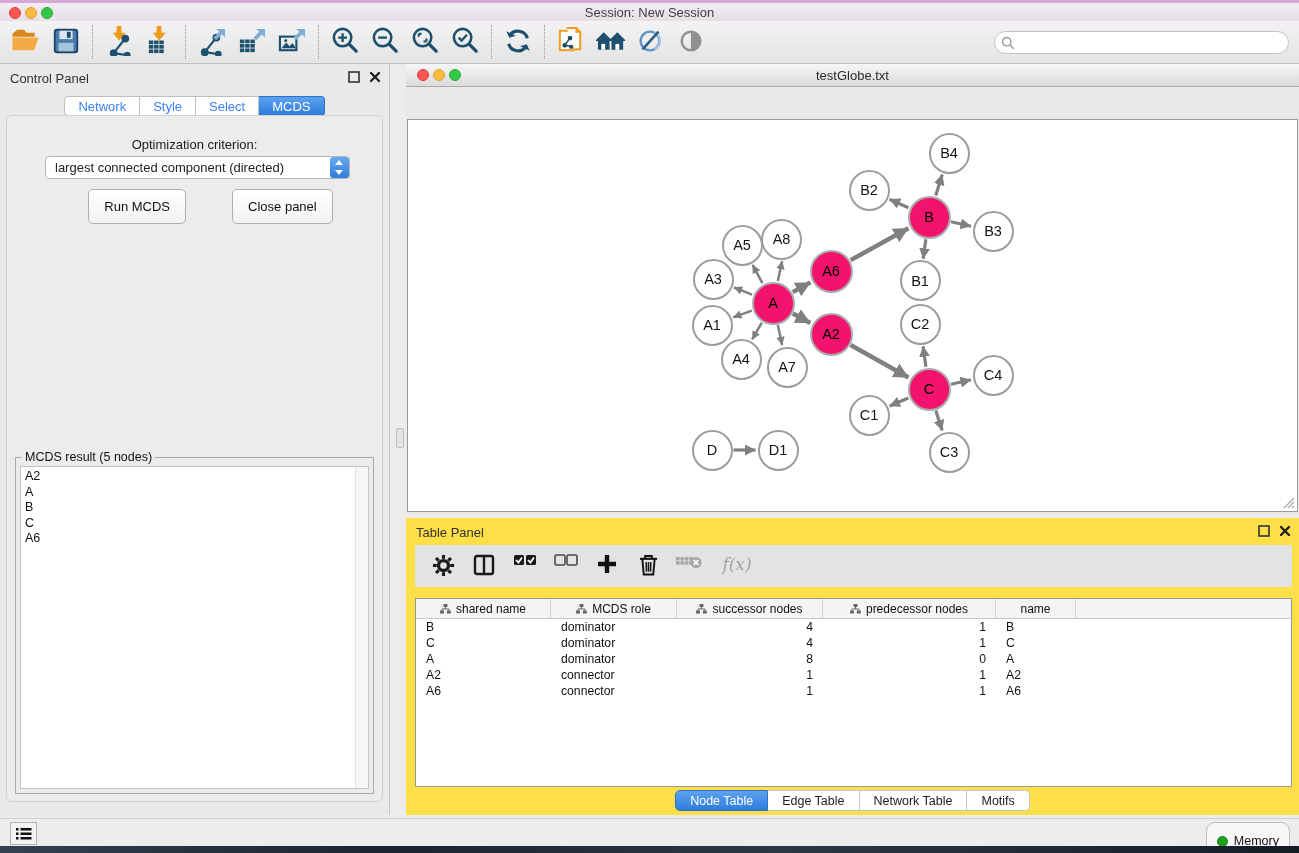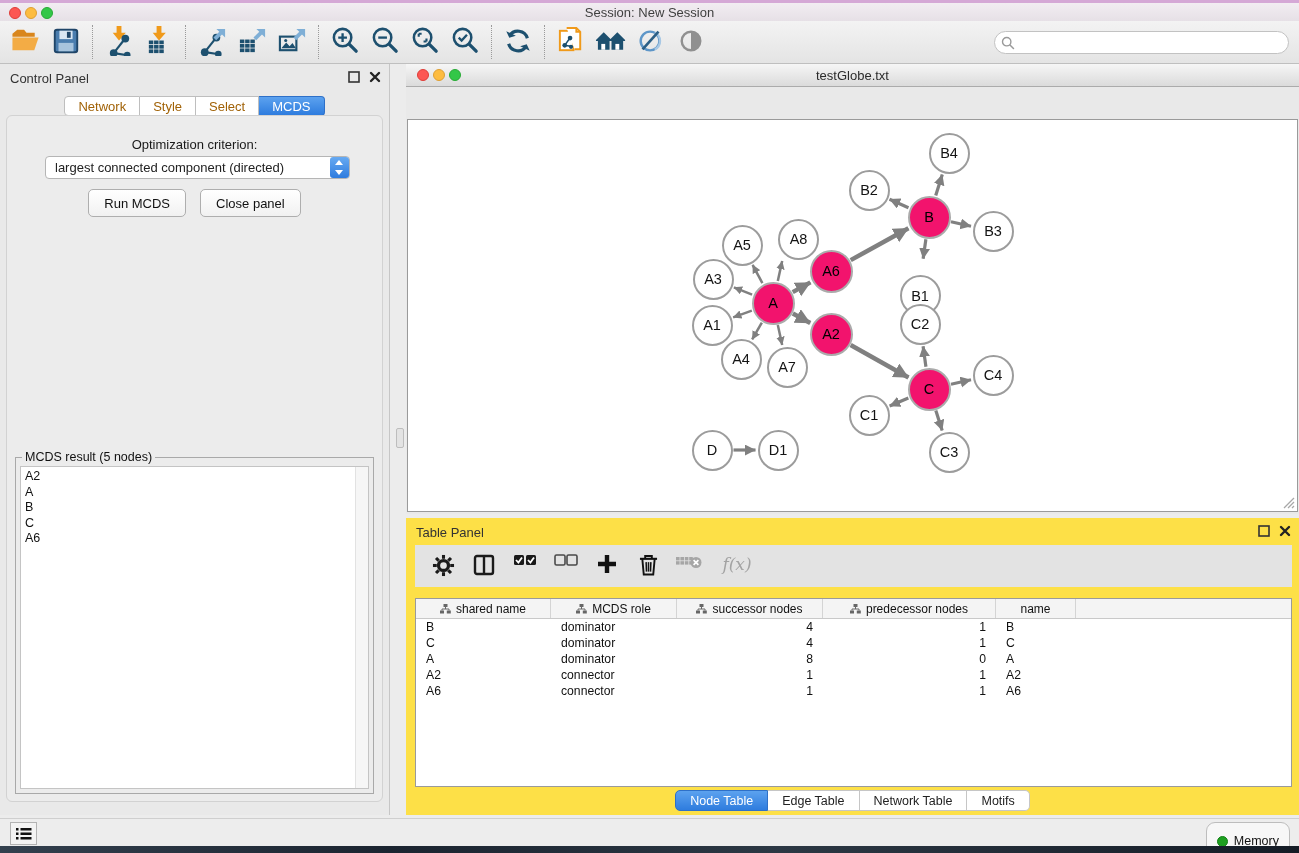--- a/index.html
+++ b/index.html
@@ -28,39 +28,39 @@
                display:flex; align-items:center; padding-left:6px; }
   .searchbox input { border:none; outline:none; flex:1; height:18px; font-size:12px; background:transparent; font-family:"Liberation Sans",sans-serif; }
 
   
   .control-panel { position:absolute; left:0; top:64px; width:390px; height:751px;
                    background:#E9E9E9; border-right:1px solid #C6C6C6; }
   .panel-head-title { position:absolute; left:10px; top:7px; color:#333; }
   .panel-icons { position:absolute; right:8px; top:7px; display:flex; gap:9px; }
   .cp-tabs { position:absolute; left:0; right:0; top:32px; display:flex; justify-content:center; }
   .cp-tab { height:20px; padding:0 13px; display:flex; align-items:center; background:#FFF;
-            border:1px solid #BEBEBE; border-left:none; font-size:13px; color:#a16207; }
+            border:1px solid #BEBEBE; border-left:none; font-size:13px; color:#3b82f6; }
   .cp-tab:first-child { border-left:1px solid #BEBEBE; border-radius:4px 0 0 4px; }
   .cp-tab:last-child { border-radius:0 4px 4px 0; }
   .cp-tab.active { background:linear-gradient(#5CA2EF,#2E7CDE); border-color:#2E70C8; color:#FFF; }
   .cp-content { position:absolute; left:6px; right:6px; top:51px; bottom:13px;
                 background:#ECECEC; border:1px solid #D2D2D2; border-radius:6px; }
   .opt-label { position:absolute; left:0; right:0; top:21px; text-align:center; color:#1A1A1A; }
   .criterion { position:absolute; left:38px; right:32px; top:40px; height:23px; background:#FFF;
                border:1px solid #B5B5B5; border-radius:4px; display:flex; align-items:center; }
   .criterion .val { flex:1; padding-left:9px; font-size:13px; white-space:nowrap; }
   .stepper { width:19px; height:21px; margin-right:0px; border-radius:3px;
              background:linear-gradient(#67AAF2,#2F7CDE); position:relative; }
   .stepper::before, .stepper::after { content:""; position:absolute; left:5px; border-left:4.5px solid transparent; border-right:4.5px solid transparent; }
   .stepper::before { top:3px; border-bottom:5px solid #FFF; }
   .stepper::after  { bottom:3px; border-top:5px solid #FFF; }
   .cp-buttons { position:absolute; left:0; right:0; top:73px; display:flex; justify-content:center; gap:14px; }
-  .btn { height:28px; padding:0 15px; background:linear-gradient(#FFFFFF,#F1F1F1);
+  .btn { height:35px; padding:0 15px; background:linear-gradient(#FFFFFF,#F1F1F1);
          border:1px solid #AEAEAE; border-radius:5px; font-size:13px; color:#111;
-         display:flex; align-items:center; }
+         display:flex; align-items:center;margin-left:32px; }
   .mcds-fieldset { position:absolute; left:8px; right:8px; top:341px; bottom:7px;
                    border:1px solid #A9A9A9; }
   .mcds-legend { position:absolute; top:-8px; left:6px; background:#ECECEC; padding:0 3px; font-size:12.5px; color:#111; }
   .mcds-list { position:absolute; left:4px; right:4px; top:8px; bottom:4px; background:#FFF;
                border:1px solid #C4C4C4; padding:2px 0 0 4px; }
   .mcds-list .item { font-size:12.5px; line-height:15.5px; color:#111; }
   .mcds-scroll { position:absolute; right:0; top:0; bottom:0; width:13px; background:#F6F6F6; border-left:1px solid #E2E2E2; }
   .divider-thumb { position:absolute; left:396px; top:428px; width:8px; height:20px;
                    background:#E3E3E3; border:1px solid #BDBDBD; border-radius:2px; }
 
@@ -366,23 +366,23 @@
           <line x1="325.5" y1="330" x2="347.5" y2="330" stroke="#808080" stroke-width="3.2" marker-end="url(#arr)"></line>
         </svg>
       <svg class="grip" width="14" height="14" viewBox="0 0 14 14">
         <path d="M13 3 L3 13 M13 7 L7 13 M13 11 L11 13" stroke="#A8A8A8" stroke-width="1.3"></path>
       </svg>
     <div class="gnode" style="left: 520.5px; top: 12.5px; width: 41px; height: 41px;">B4</div>
         <div class="gnode" style="left: 440.5px; top: 49.5px; width: 41px; height: 41px;">B2</div>
         <div class="gnode selected" style="left: 499.5px; top: 75.5px; width: 43px; height: 43px; background: rgb(242, 19, 109);">B</div>
         <div class="gnode" style="left: 564.5px; top: 90.5px; width: 41px; height: 41px;">B3</div>
         <div class="gnode" style="left: 313.5px; top: 104.5px; width: 41px; height: 41px;">A5</div>
-        <div class="gnode" style="left: 370px; top: 98.5px; width: 41px; height: 41px;">A8</div>
+        <div class="gnode" style="left: 353px; top: 98.5px; width: 41px; height: 41px;">A8</div>
         <div class="gnode selected" style="left: 401.5px; top: 129.5px; width: 43px; height: 43px; background: rgb(242, 19, 109);">A6</div>
-        <div class="gnode" style="left: 491.5px; top: 155px; width: 41px; height: 41px;">B1</div>
+        <div class="gnode" style="left: 491.5px; top: 140px; width: 41px; height: 41px;">B1</div>
         <div class="gnode" style="left: 284.5px; top: 138.5px; width: 41px; height: 41px;">A3</div>
         <div class="gnode selected" style="left: 343.5px; top: 161.5px; width: 43px; height: 43px; background: rgb(242, 19, 109);">A</div>
         <div class="gnode" style="left: 491.5px; top: 183.5px; width: 41px; height: 41px;">C2</div>
         <div class="gnode" style="left: 283.5px; top: 184.5px; width: 41px; height: 41px;">A1</div>
         <div class="gnode selected" style="left: 401.5px; top: 192.5px; width: 43px; height: 43px; background: rgb(242, 19, 109);">A2</div>
         <div class="gnode" style="left: 312.5px; top: 218.5px; width: 41px; height: 41px;">A4</div>
         <div class="gnode" style="left: 358.5px; top: 226.5px; width: 41px; height: 41px;">A7</div>
         <div class="gnode" style="left: 564.5px; top: 234.5px; width: 41px; height: 41px;">C4</div>
         <div class="gnode selected" style="left: 499.5px; top: 247.5px; width: 43px; height: 43px; background: rgb(242, 19, 109);">C</div>
         <div class="gnode" style="left: 440.5px; top: 274.5px; width: 41px; height: 41px;">C1</div>

